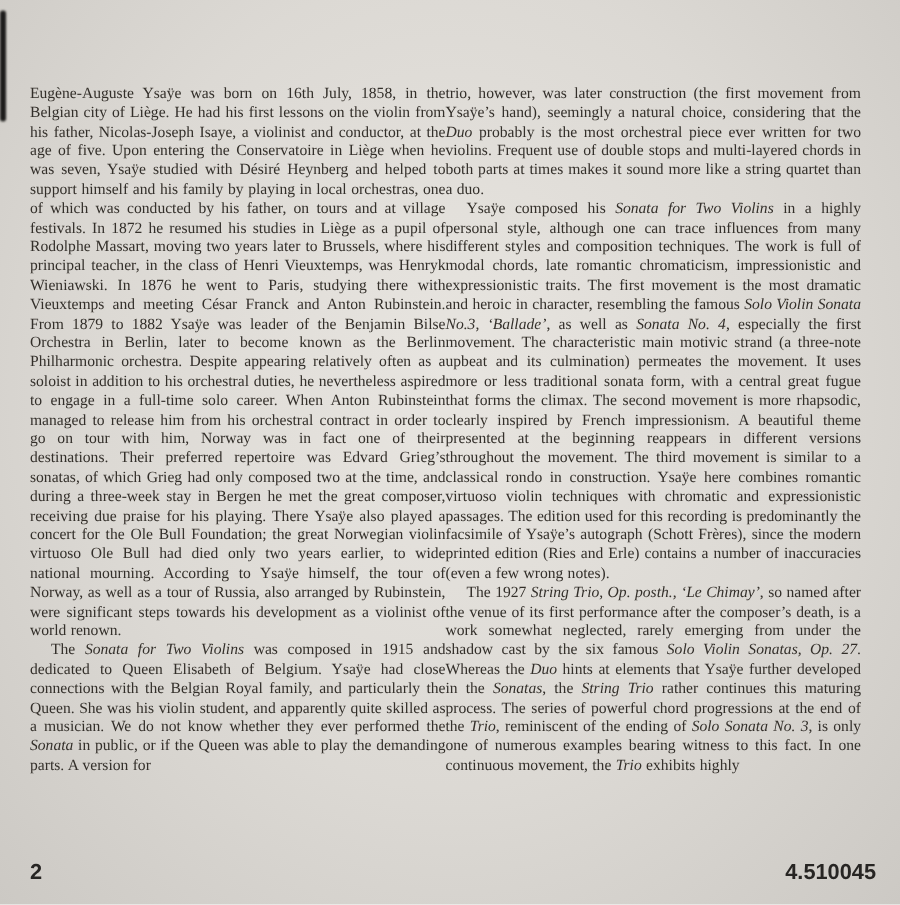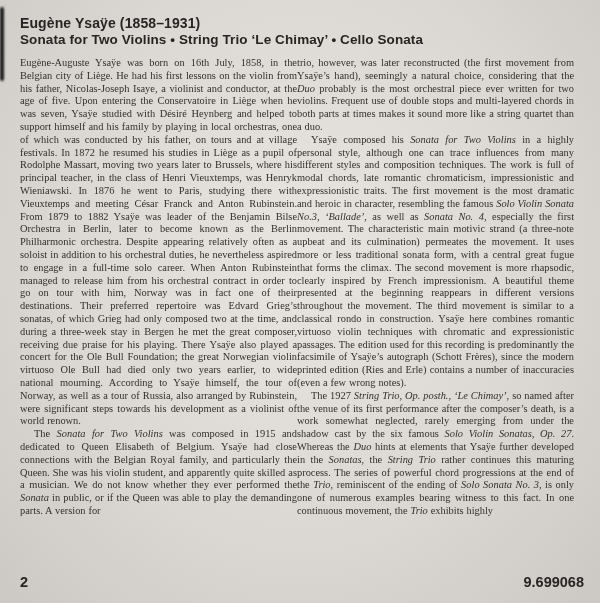--- a/index.html
+++ b/index.html
@@ -48,33 +48,29 @@
   .footer-page { left: 20px; }
   .footer-cat { right: 16px; }
 </style>
 </head>
 <body>
 
 <div class="page">
 
   <div class="scan-edge"></div>
 
-  <div class="header">
-    <div class="line1">Eugène Ysaÿe (1858–1931)</div>
-    <div class="line2">Sonata for Two Violins • String Trio ‘Le Chimay’ • Cello Sonata</div>
-  </div>
 
   <div class="columns">
     <div class="col">
         <p><span>Eugène-Auguste Ysaÿe was born on 16th July, 1858, in the Belgian city of Liège. He had his first lessons on the violin from his father, Nicolas-Joseph Isaye, a violinist and conductor, at the age of five. Upon entering the Conservatoire in Liège when he was seven, Ysaÿe studied with Désiré Heynberg and helped to support himself and his family by playing in local orchestras, one of which was conducted by his father, on tours and at village festivals. In 1872 he resumed his studies in Liège as a pupil of Rodolphe Massart, moving two years later to Brussels, where his principal teacher, in the class of Henri Vieuxtemps, was Henryk Wieniawski. In 1876 he went to Paris, studying there with Vieuxtemps and meeting César Franck and Anton Rubinstein. From 1879 to 1882 Ysaÿe was leader of the Benjamin Bilse Orchestra in Berlin, later to become known as the Berlin Philharmonic orchestra. Despite appearing relatively often as a soloist in addition to his orchestral duties, he nevertheless aspired to engage in a full-time solo career. When Anton Rubinstein managed to release him from his orchestral contract in order to go on tour with him, Norway was in fact one of their destinations. Their preferred repertoire was Edvard Grieg’s sonatas, of which Grieg had only composed two at the time, and during a three-week stay in Bergen he met the great composer, receiving due praise for his playing. There Ysaÿe also played a concert for the Ole Bull Foundation; the great Norwegian violin virtuoso Ole Bull had died only two years earlier, to wide national mourning. According to Ysaÿe himself, the tour of Norway, as well as a tour of Russia, also arranged by Rubinstein, were significant steps towards his development as a violinist of world renown.</span></p>
         <p class="indent"><span>The </span><i>Sonata for Two Violins</i><span> was composed in 1915 and dedicated to Queen Elisabeth of Belgium. Ysaÿe had close connections with the Belgian Royal family, and particularly the Queen. She was his violin student, and apparently quite skilled as a musician. We do not know whether they ever performed the </span><i>Sonata</i><span> in public, or if the Queen was able to play the demanding parts. A version for</span></p>
       </div>
     <div class="col">
-        <p><span>trio, however, was later reconstructed (the first movement from Ysaÿe’s hand), seemingly a natural choice, considering that the </span><i>Duo</i><span> probably is the most orchestral piece ever written for two violins. Frequent use of double stops and multi-layered chords in both parts at times makes it sound more like a string quartet than a duo.</span></p>
+        <p><span>trio, however, was later construction (the first movement from Ysaÿe’s hand), seemingly a natural choice, considering that the </span><i>Duo</i><span> probably is the most orchestral piece ever written for two violins. Frequent use of double stops and multi-layered chords in both parts at times makes it sound more like a string quartet than a duo.</span></p>
         <p class="indent"><span>Ysaÿe composed his </span><i>Sonata for Two Violins</i><span> in a highly personal style, although one can trace influences from many different styles and composition techniques. The work is full of modal chords, late romantic chromaticism, impressionistic and expressionistic traits. The first movement is the most dramatic and heroic in character, resembling the famous </span><i>Solo Violin Sonata No.3, ‘Ballade’</i><span>, as well as </span><i>Sonata No. 4</i><span>, especially the first movement. The characteristic main motivic strand (a three-note upbeat and its culmination) permeates the movement. It uses more or less traditional sonata form, with a central great fugue that forms the climax. The second movement is more rhapsodic, clearly inspired by French impressionism. A beautiful theme presented at the beginning reappears in different versions throughout the movement. The third movement is similar to a classical rondo in construction. Ysaÿe here combines romantic virtuoso violin techniques with chromatic and expressionistic passages. The edition used for this recording is predominantly the facsimile of Ysaÿe’s autograph (Schott Frères), since the modern printed edition (Ries and Erle) contains a number of inaccuracies (even a few wrong notes).</span></p>
         <p class="indent"><span>The 1927 </span><i>String Trio, Op. posth., ‘Le Chimay’</i><span>, so named after the venue of its first performance after the composer’s death, is a work somewhat neglected, rarely emerging from under the shadow cast by the six famous </span><i>Solo Violin Sonatas, Op. 27</i><span>. Whereas the </span><i>Duo</i><span> hints at elements that Ysaÿe further developed in the </span><i>Sonatas</i><span>, the </span><i>String Trio</i><span> rather continues this maturing process. The series of powerful chord progressions at the end of the </span><i>Trio</i><span>, reminiscent of the ending of </span><i>Solo Sonata No. 3</i><span>, is only one of numerous examples bearing witness to this fact. In one continuous movement, the </span><i>Trio</i><span> exhibits highly</span></p>
       </div>
   </div>
 
   <div class="footer-page">2</div>
-  <div class="footer-cat">9.699068</div>
+  <div class="footer-cat">4.510045</div>
 
 </div>
 
 </body></html>

